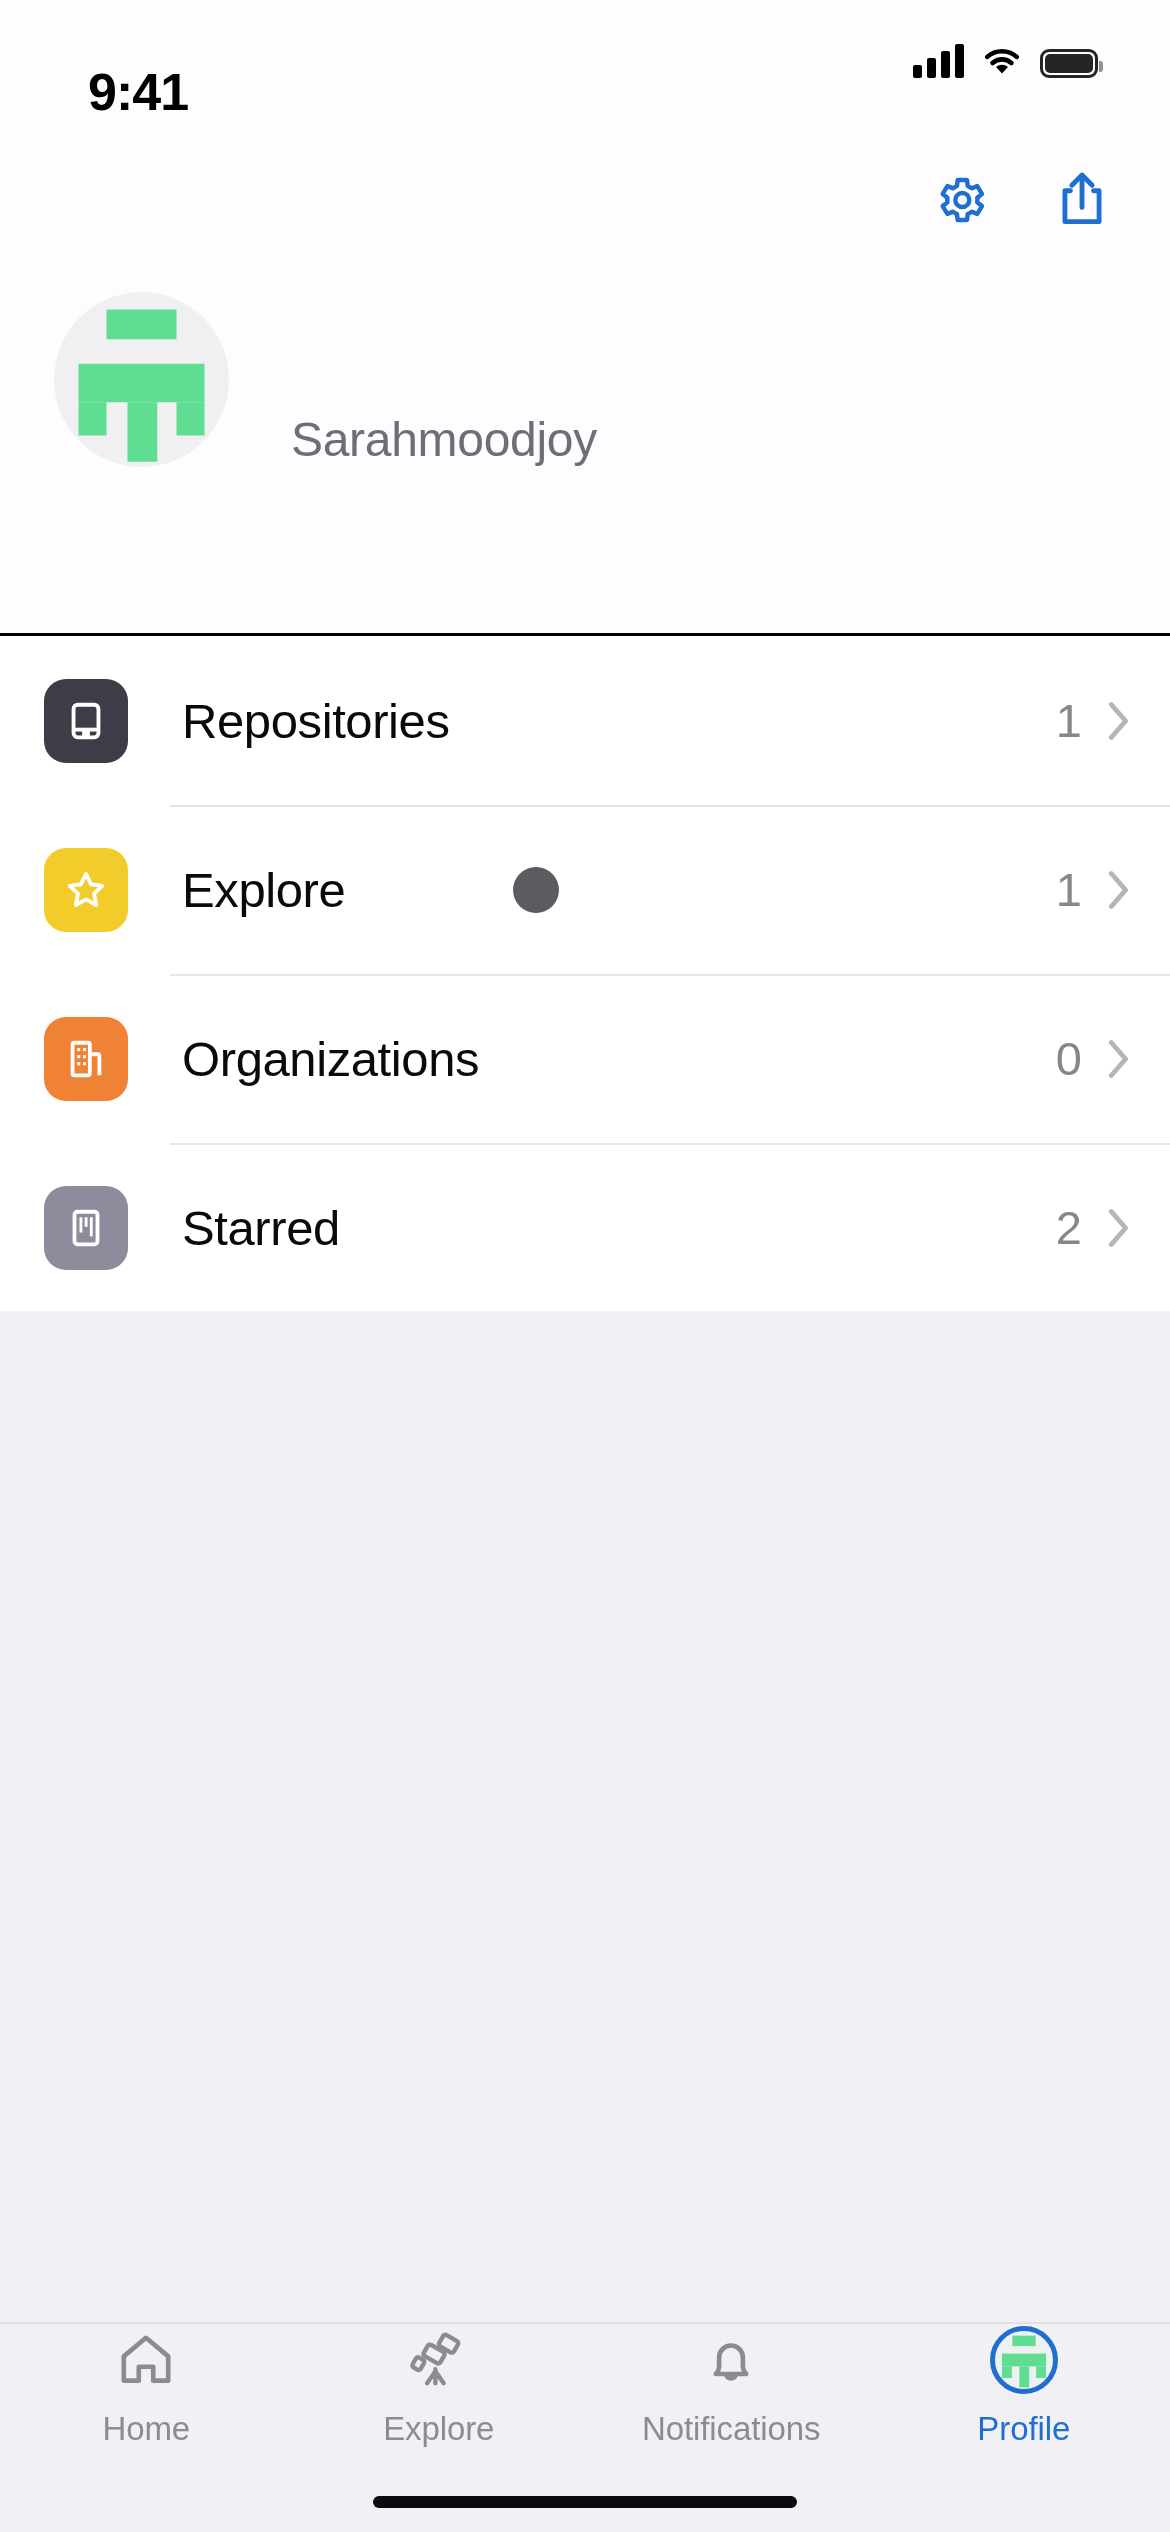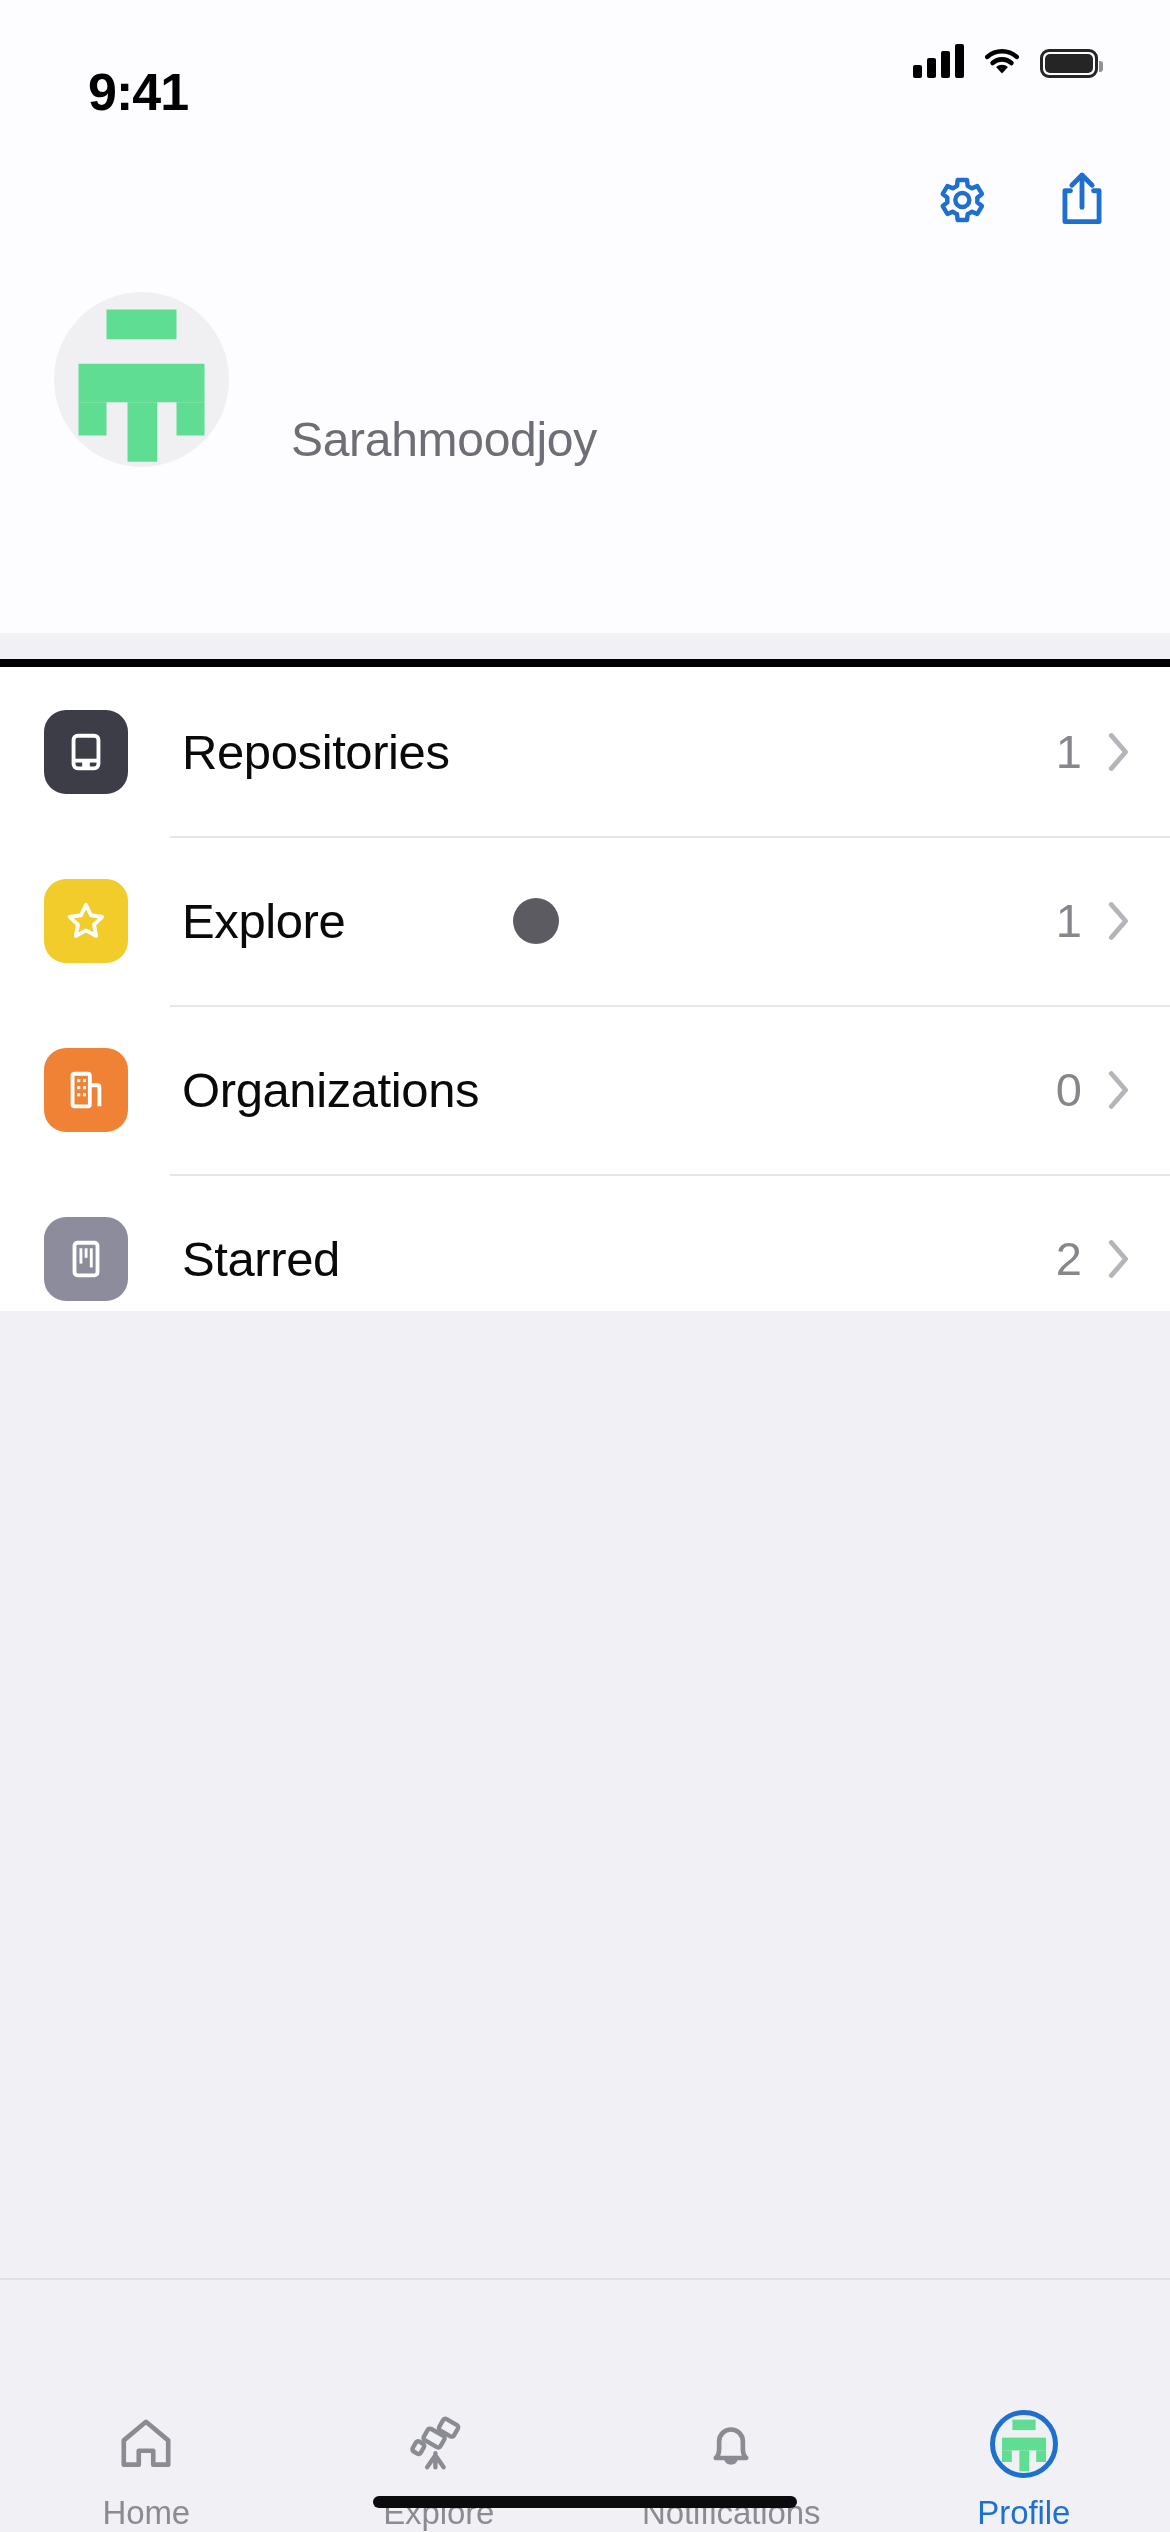--- a/index.html
+++ b/index.html
@@ -65,23 +65,22 @@
   }
   .avatar svg{ display:block; }
   .uname{
     font-size:48px; color:#6e6e76; letter-spacing:-.3px; white-space:nowrap;
   }
 
   
   .list{
     position:absolute; top:633px; left:0; width:1170px;
     background:#ffffff;
-    border-top:8px solid #000000;
+    border-top:3px solid #000000;
     border-bottom:2px solid #dcdce1;
-    margin-top:26px;
   }
   .row{
     position:relative; height:169px; display:flex; align-items:center;
     padding-left:44px; padding-right:40px; cursor:pointer; background:#fff;
   }
   .row + .row::before{
     content:""; position:absolute; left:170px; right:0; top:0;
     height:2px; background:#e6e6ea;
   }
   .tile{
@@ -102,23 +101,23 @@
   }
 
   
   .filler{
     position:absolute; top:1311px; left:0; width:1170px; height:1010px;
     background:#f1f1f5;
   }
 
   
   .tabbar{
-    position:absolute; bottom:0; left:0; width:1170px; height:254px;
+    position:absolute; bottom:0; left:0; width:1170px; height:210px;
     background:#f1f1f5; border-top:2px solid #dfdfe4;
-    display:flex; align-items:flex-end; 
+    display:flex; align-items:flex-start; 
   }
   .tab{
     flex:1 1 0; display:flex; flex-direction:column; align-items:center; gap:14px;
     cursor:pointer;
   }
   .tab-icon{ height:72px; display:flex; align-items:center; justify-content:center; }
   .tab-label{ font-size:33px; color:#8b8b93; letter-spacing:-.1px; }
   .tab.active .tab-label{ color:#1f6fce; }
   .avatar-tab{
     position:relative; width:68px; height:68px; border-radius:50%;

